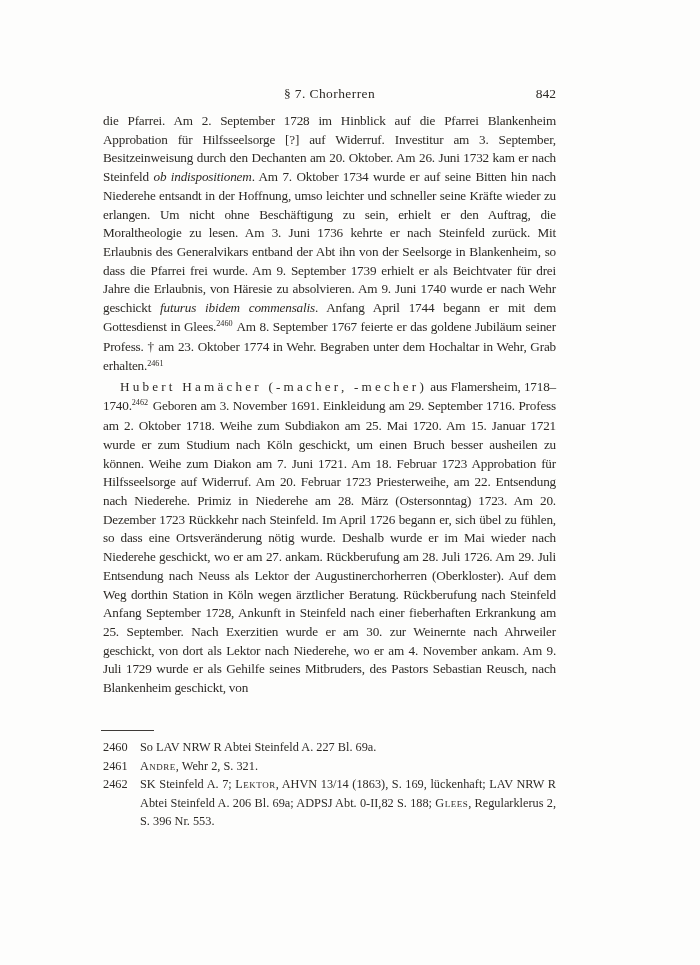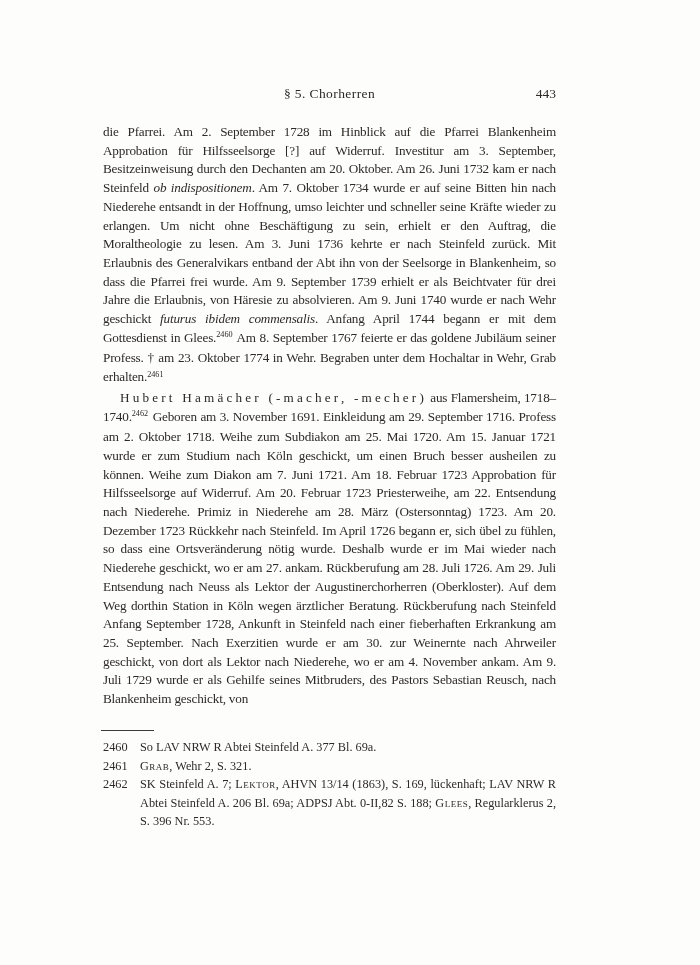--- a/index.html
+++ b/index.html
@@ -37,21 +37,20 @@
   .body-text {
     position: absolute;
     top: 112px;
     left: 103px;
     width: 453px;
     font-size: 13.2px;
     line-height: 18.7px;
     letter-spacing: -0.18px;
     text-align: justify;
     text-justify: inter-word;
-    margin-top: 11px;
   }
   .para { margin: 0; }
   .para.indent { text-indent: 17px; }
   .seg-italic { font-style: italic; }
   .seg-sup {
     font-size: 0.62em;
     position: relative;
     top: -0.55em;
     letter-spacing: 0;
     margin-right: 1px;
@@ -77,39 +76,39 @@
   .footnote { display: flex; margin: 0; }
   .fn-num { flex: 0 0 37px; }
   .fn-text { flex: 1 1 auto; text-align: justify; }
 </style>
 </head>
 <body>
 
 <div class="page">
 
   <header class="pagehead">
-    <span class="head-title">§ 5. Chorherren</span>
-    <span class="head-num">443</span>
+    <span class="head-title">§ 7. Chorherren</span>
+    <span class="head-num">842</span>
   </header>
 
   <main class="body-text" id="bodyText">
       <p class="para"><span class="seg">die Pfarrei. Am 2. September 1728 im Hinblick auf die Pfarrei Blankenheim Approbation für Hilfsseelsorge [?] auf Widerruf. Investitur am 3. September, Besitzeinweisung durch den Dechanten am 20. Oktober. Am 26. Juni 1732 kam er nach Steinfeld </span><span class="seg-italic">ob indispositionem</span><span class="seg">. Am 7. Oktober 1734 wurde er auf seine Bitten hin nach Niederehe entsandt in der Hoffnung, umso leichter und schneller seine Kräfte wieder zu erlangen. Um nicht ohne Beschäftigung zu sein, erhielt er den Auftrag, die Moraltheologie zu lesen. Am 3. Juni 1736 kehrte er nach Steinfeld zurück. Mit Erlaubnis des Generalvikars entband der Abt ihn von der Seelsorge in Blankenheim, so dass die Pfarrei frei wurde. Am 9. September 1739 erhielt er als Beichtvater für drei Jahre die Erlaubnis, von Häresie zu absolvieren. Am 9. Juni 1740 wurde er nach Wehr geschickt </span><span class="seg-italic">futurus ibidem commensalis</span><span class="seg">. Anfang April 1744 begann er mit dem Gottesdienst in Glees.</span><span class="seg-sup">2460</span><span class="seg"> Am 8. September 1767 feierte er das goldene Jubiläum seiner Profess. † am 23. Oktober 1774 in Wehr. Begraben unter dem Hochaltar in Wehr, Grab erhalten.</span><span class="seg-sup">2461</span></p>
       <p class="para indent"><span class="seg-spaced">Hubert Hamächer (-macher, -mecher)</span><span class="seg"> aus Flamersheim, 1718–1740.</span><span class="seg-sup">2462</span><span class="seg"> Geboren am 3. November 1691. Einkleidung am 29. September 1716. Profess am 2. Oktober 1718. Weihe zum Subdiakon am 25. Mai 1720. Am 15. Januar 1721 wurde er zum Studium nach Köln geschickt, um einen Bruch besser ausheilen zu können. Weihe zum Diakon am 7. Juni 1721. Am 18. Februar 1723 Approbation für Hilfsseelsorge auf Widerruf. Am 20. Februar 1723 Priesterweihe, am 22. Entsendung nach Niederehe. Primiz in Niederehe am 28. März (Ostersonntag) 1723. Am 20. Dezember 1723 Rückkehr nach Steinfeld. Im April 1726 begann er, sich übel zu fühlen, so dass eine Ortsveränderung nötig wurde. Deshalb wurde er im Mai wieder nach Niederehe geschickt, wo er am 27. ankam. Rückberufung am 28. Juli 1726. Am 29. Juli Entsendung nach Neuss als Lektor der Augustinerchorherren (Oberkloster). Auf dem Weg dorthin Station in Köln wegen ärztlicher Beratung. Rückberufung nach Steinfeld Anfang September 1728, Ankunft in Steinfeld nach einer fieberhaften Erkrankung am 25. September. Nach Exerzitien wurde er am 30. zur Weinernte nach Ahrweiler geschickt, von dort als Lektor nach Niederehe, wo er am 4. November ankam. Am 9. Juli 1729 wurde er als Gehilfe seines Mitbruders, des Pastors Sebastian Reusch, nach Blankenheim geschickt, von</span></p>
     </main>
 
   <div class="fn-sep"></div>
 
   <section class="footnotes" id="footnotes">
       <div class="footnote">
         <span class="fn-num">2460</span>
-        <span class="fn-text"><span class="seg">So LAV NRW R Abtei Steinfeld A. 377 Bl. 69a.</span></span>
+        <span class="fn-text"><span class="seg">So LAV NRW R Abtei Steinfeld A. 227 Bl. 69a.</span></span>
       </div>
       <div class="footnote">
         <span class="fn-num">2461</span>
-        <span class="fn-text"><span class="seg-smallcaps">Grab</span><span class="seg">, Wehr 2, S. 321.</span></span>
+        <span class="fn-text"><span class="seg-smallcaps">Andre</span><span class="seg">, Wehr 2, S. 321.</span></span>
       </div>
       <div class="footnote">
         <span class="fn-num">2462</span>
         <span class="fn-text"><span class="seg">SK Steinfeld A. 7; </span><span class="seg-smallcaps">Lektor</span><span class="seg">, AHVN 13/14 (1863), S. 169, lückenhaft; LAV NRW R Abtei Steinfeld A. 206 Bl. 69a; ADPSJ Abt. 0-II,82 S. 188; </span><span class="seg-smallcaps">Glees</span><span class="seg">, Regularklerus 2, S. 396 Nr. 553.</span></span>
       </div>
     </section>
 
 </div>
 
 </body></html>

